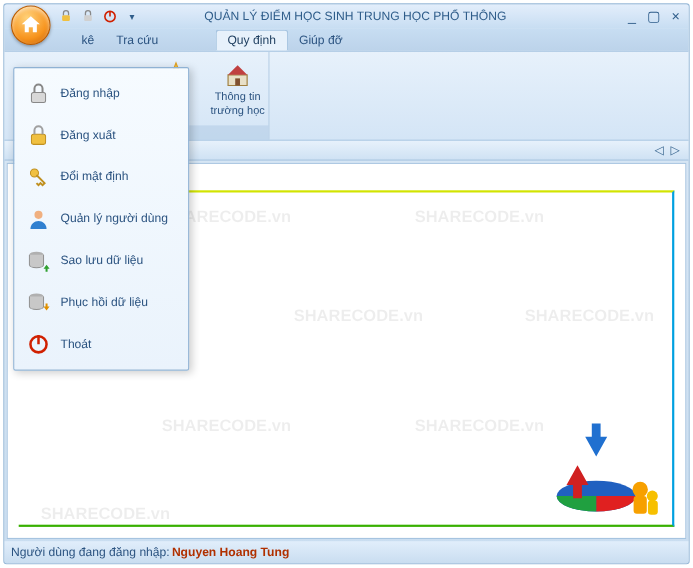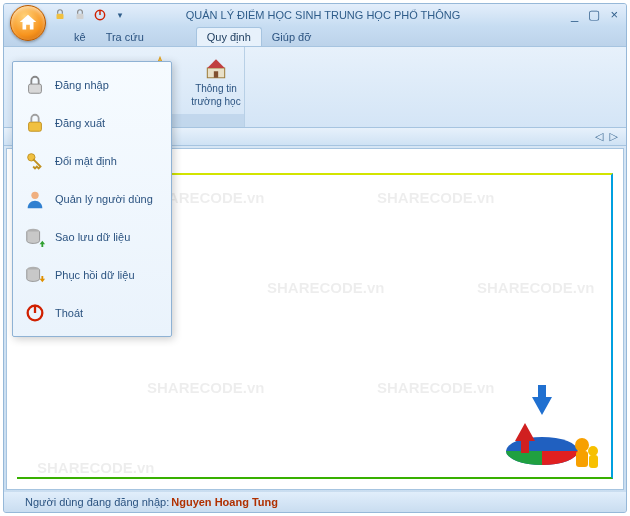--- a/index.html
+++ b/index.html
@@ -24,21 +24,21 @@
 .ribbon-items { display: flex; flex: 1; }
 .ribbon-item { width: 56px; display: flex; flex-direction: column; align-items: center; justify-content: center; font-size: 10px; color: #2b5380; text-align: center; line-height: 11px; gap: 2px; }
 .ribbon-group-label { font-size: 10px; color: #2b5380; text-align: left; background: rgba(180,205,230,.6); padding: 1px 0; font-weight: bold; }
 
 .content-nav { height: 18px; background: linear-gradient(#e7f1fb, #cfe2f4); border-bottom: 1px solid #a6c4e0; display: flex; justify-content: flex-end; align-items: center; padding-right: 8px; color: #3a6790; font-size: 11px; gap: 6px; }
 
 .content { position: absolute; top: 144px; left: 2px; right: 2px; bottom: 22px; background: #fff; border: 1px solid #a6c4e0; overflow: hidden; }
 .content-frame { position: absolute; top: 24px; left: 10px; right: 10px; bottom: 10px; border-top: 2px solid #d2e400; border-bottom: 2px solid #38b000; border-right: 2px solid #00a0e0; }
 .chart-img { position: absolute; right: 4px; bottom: 4px; width: 120px; height: 100px; }
 
-.statusbar { position: absolute; bottom: 0; left: 0; right: 0; height: 20px; background: linear-gradient(#e1eefb, #c9ddf0); display: flex; align-items: center; padding-left: 21px; font-size: 11px; color: #2b5380; }
+.statusbar { position: absolute; bottom: 0; left: 0; right: 0; height: 20px; background: linear-gradient(#e1eefb, #c9ddf0); display: flex; align-items: center; padding-left: 6px; font-size: 11px; color: #2b5380; }
 .statusbar .user { color: #b03000; font-weight: bold; margin-left: 2px; }
 
 .app-menu { position: absolute; top: 57px; left: 8px; width: 160px; background: linear-gradient(#f6fbff, #eaf3fc); border: 1px solid #8fb2d4; border-radius: 2px; box-shadow: 2px 2px 8px rgba(0,0,0,.2); z-index: 15; padding: 4px 0; }
 .menu-item { display: flex; align-items: center; gap: 8px; padding: 7px 10px; font-size: 11px; color: #2b5380; cursor: pointer; }
 .menu-icon { width: 24px; height: 24px; display: flex; align-items: center; justify-content: center; }
 
 .watermark { position: absolute; color: rgba(0,0,0,.07); font-size: 15px; font-weight: bold; pointer-events: none; }
 </style>
 </head>
 <body>

